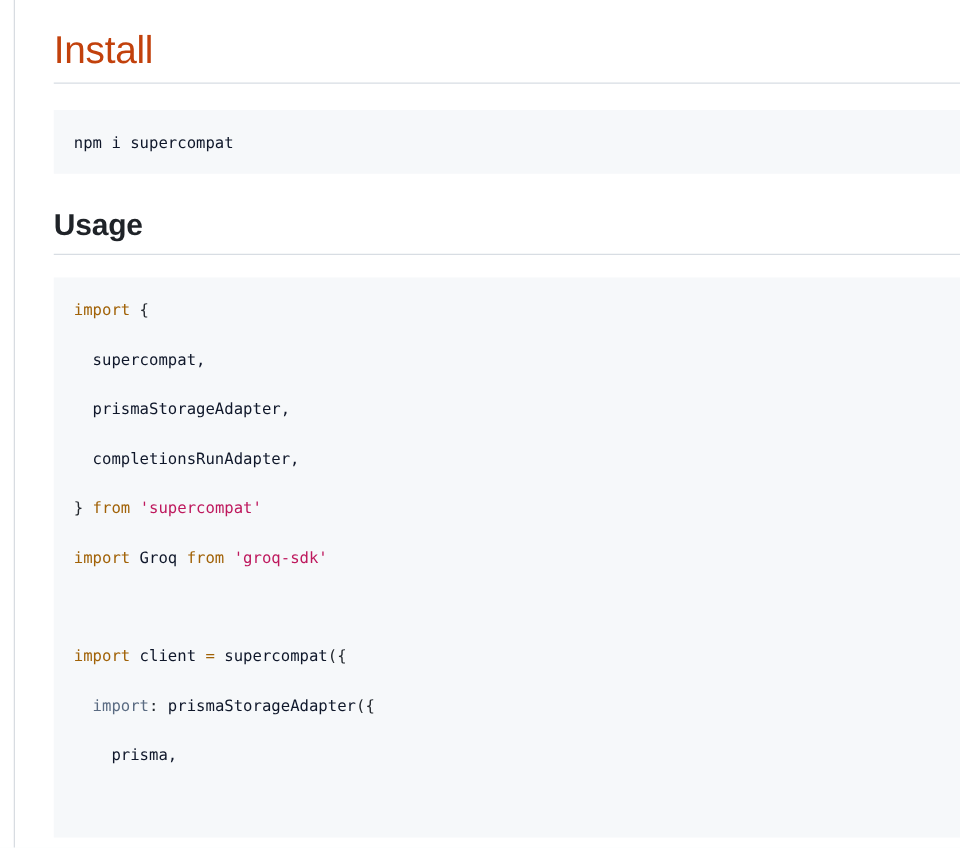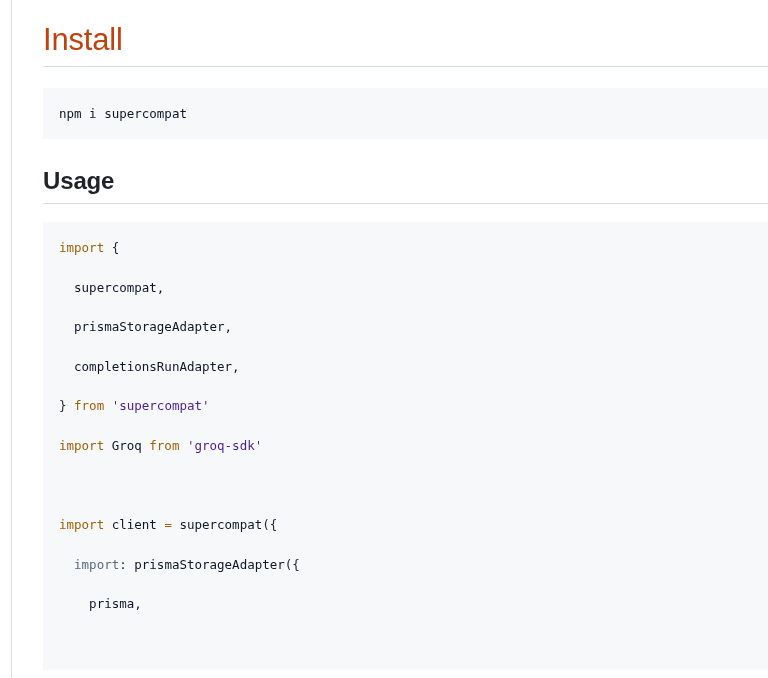--- a/index.html
+++ b/index.html
@@ -95,21 +95,21 @@
     margin-top: 18px;
     height: 448px;
     padding-top: 16px;
   }
 
   .code-line { display: block; min-height: 19.8px; }
   .code-line.blank { height: 19.8px; }
 
   
   .tok-keyword  { color: #a16207; }
-  .tok-string   { color: #4c1d95; }
+  .tok-string   { color: #be185d; }
   .tok-fn       { color: #0f172a; }
   .tok-prop     { color: #5a6b82; }
   .tok-plain    { color: #0f172a; }
   .tok-punct    { color: #24292f; }
 </style>
 </head>
 <body>
 
 <div class="page-gutter"></div>
 

